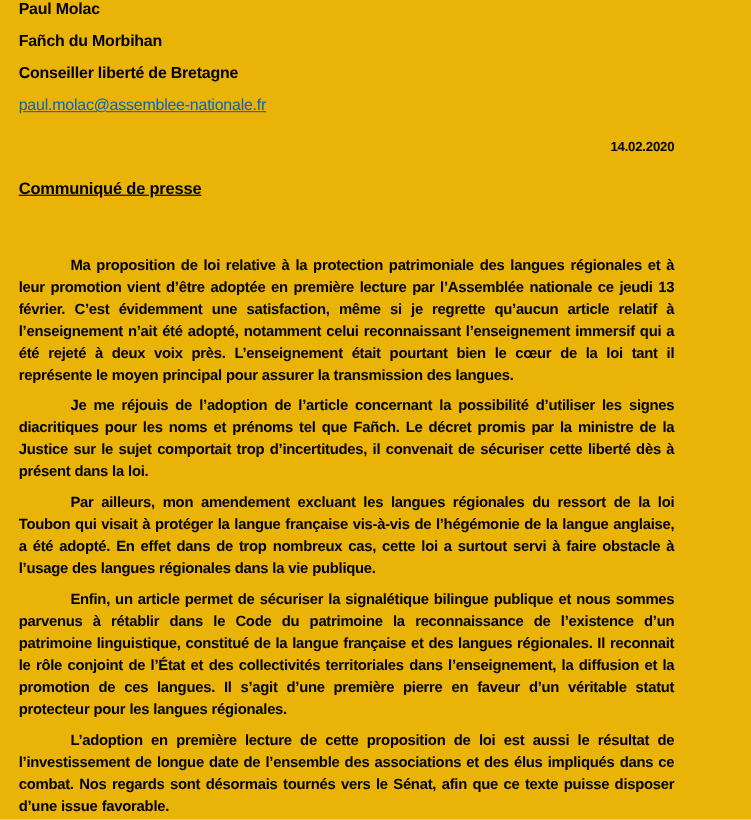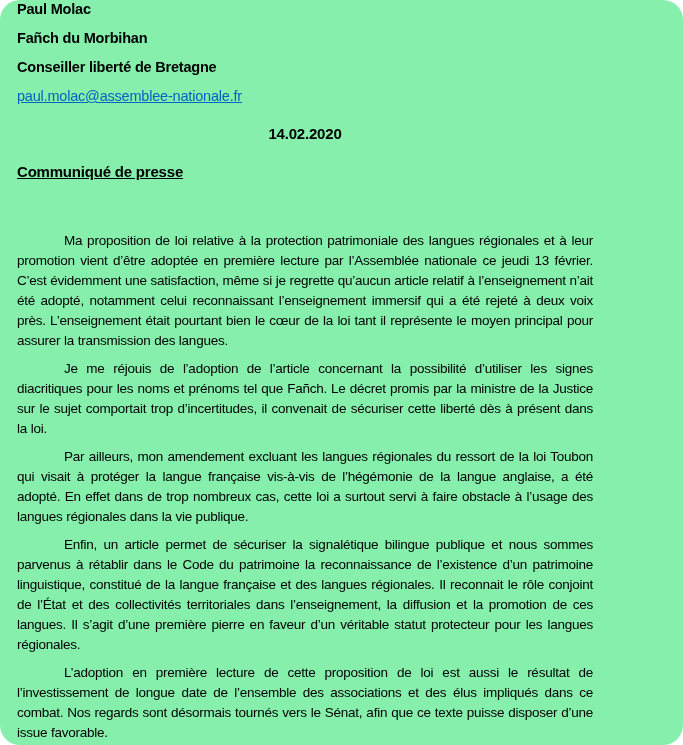--- a/index.html
+++ b/index.html
@@ -12,23 +12,22 @@
     height: 745px;
     font-family: "Liberation Sans", sans-serif;
     color: #000000;
     overflow: hidden;
     position: relative;
   }
   .page {
     box-sizing: border-box;
     width: 683px;
     height: 745px;
-    padding: 2px 90px 0 17px; 
-    background: #86efac;
-    border-radius: 20px;
+    padding: 2px 70px 0 17px; 
+    background: #eab308;
   }
   .header-line {
     font-size: 14.5px;
     font-weight: bold;
     line-height: 15px;
     margin: 0 0 14px 0;
     letter-spacing: -0.2px;
   }
   .email-line {
     margin: 0 0 0 0;
@@ -37,37 +36,38 @@
     letter-spacing: -0.2px;
   }
   .email-line a {
     color: #0563C1;
     text-decoration: underline;
     font-weight: normal;
     cursor: pointer;
   }
   .date-line {
     margin: 22px 0 0 0;
-    font-size: 15px;
+    font-size: 12px;
     font-weight: bold;
     line-height: 15px;
-    text-align: center;
+    text-align: right;
     letter-spacing: -0.2px;
   }
   .doc-title {
     margin: 23px 0 0 0;
     font-size: 15px;
     font-weight: bold;
     line-height: 16px;
     text-align: left;
     text-decoration: underline;
     letter-spacing: -0.2px;
   }
   .body-text {
     margin-top: 51px;
+    font-weight: bold;
   }
   .body-text p {
     margin: 0 0 8px 0;
     font-size: 13.5px;
     line-height: 20px;
     text-align: justify;
     text-indent: 47px;
     letter-spacing: -0.25px;
     word-spacing: 0.2px;
   }

